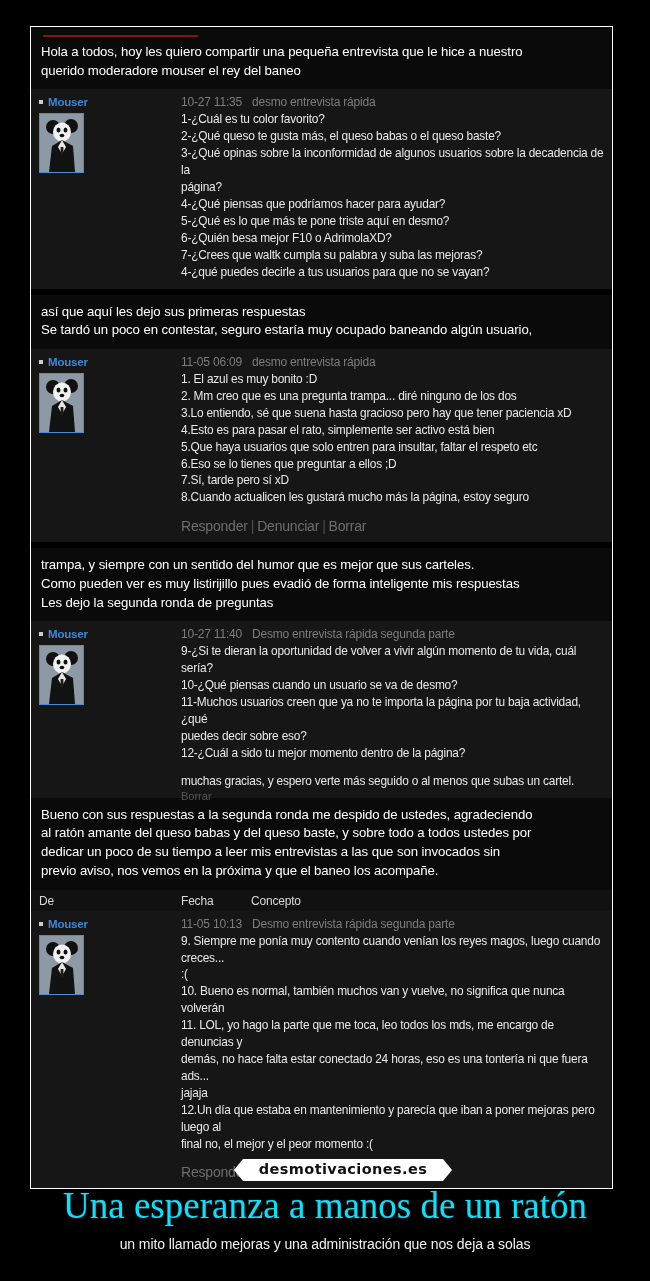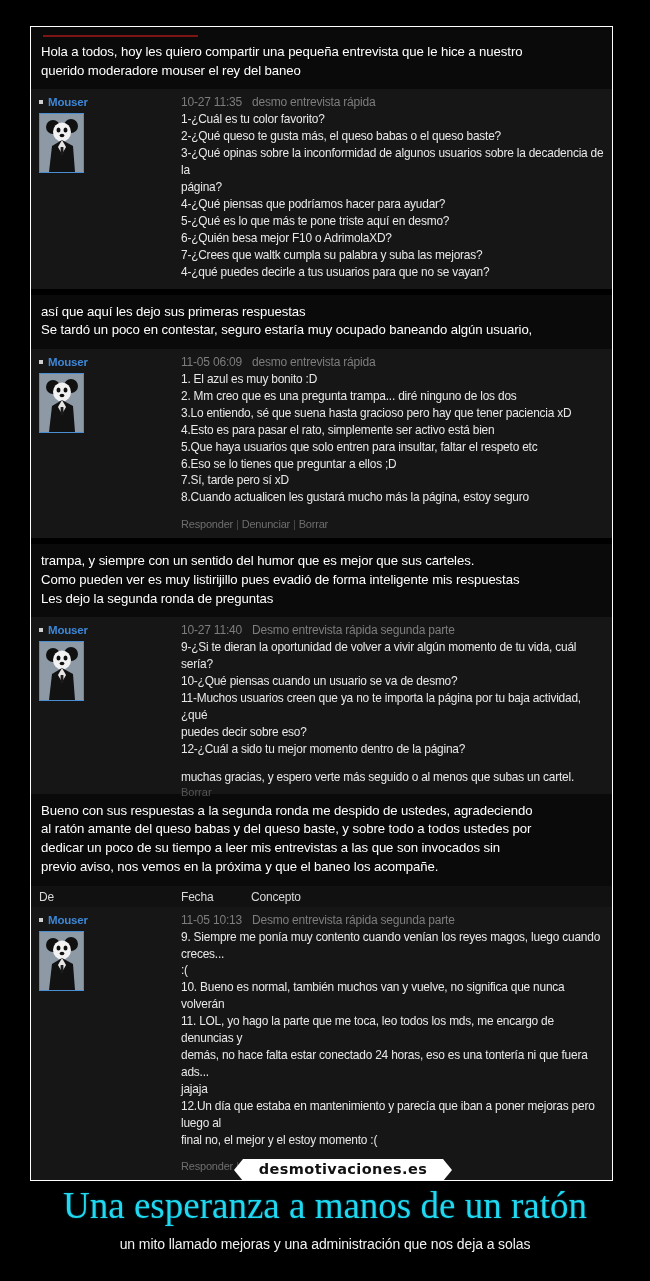--- a/index.html
+++ b/index.html
@@ -51,21 +51,21 @@
   .avatar svg{display:block;width:100%;height:100%;}
 
   .meta-row{display:flex;gap:10px;font-size:12px;color:#7d7d7d;margin-bottom:2px;letter-spacing:-.2px;text-align:right;}
   .meta-date{color:#7d7d7d;}
   .meta-subject{color:#7d7d7d;}
 
   .body-text{font-size:11.9px;line-height:1.42;color:#e8e8e8;letter-spacing:-.2px;}
   .body-text p{margin:0;}
   .body-text .blank{height:11px;}
 
-  .actions{margin-top:12px;font-size:11px;color:#6e6e6e;letter-spacing:-.2px;}
+  .actions{margin-top:12px;font-size:14px;color:#6e6e6e;letter-spacing:-.2px;}
   .actions span{color:#6e6e6e;}
   .actions .sep{color:#4d4d4d;padding:0 3px;}
   .actions-overlap{position:absolute;left:150px;bottom:-4px;font-size:11px;color:#555;}
 
   
   .tbl-head{display:flex;background:#111;font-size:12px;color:#d9d9d9;padding:4px 0 3px 8px;letter-spacing:-.2px;justify-content:center;}
   .tbl-head .c1{width:142px;flex:0 0 142px;}
   .tbl-head .c2{width:70px;flex:0 0 70px;}
   .tbl-head .c3{flex:1;}
 
@@ -293,21 +293,21 @@
             <span class="meta-subject">Desmo entrevista rápida segunda parte</span>
           </div>
           <div class="body-text">
             <p>9. Siempre me ponía muy contento cuando venían los reyes magos, luego cuando creces...</p>
             <p>:(</p>
             <p>10. Bueno es normal, también muchos van y vuelve, no significa que nunca volverán</p>
             <p>11. LOL, yo hago la parte que me toca, leo todos los mds, me encargo de denuncias y</p>
             <p>demás, no hace falta estar conectado 24 horas, eso es una tontería ni que fuera ads...</p>
             <p>jajaja</p>
             <p>12.Un día que estaba en mantenimiento y parecía que iban a poner mejoras pero luego al</p>
-            <p>final no, el mejor y el estoy momento :(</p>
+            <p>final no, el mejor y el peor momento :(</p>
           </div>
           <div class="actions">
             <span>Responder</span><span class="sep">|</span><span>Denunciar</span><span class="sep">|</span><span>Borrar</span>
           </div>
         </div>
       </div>
     </div>
 
   </div>
 

